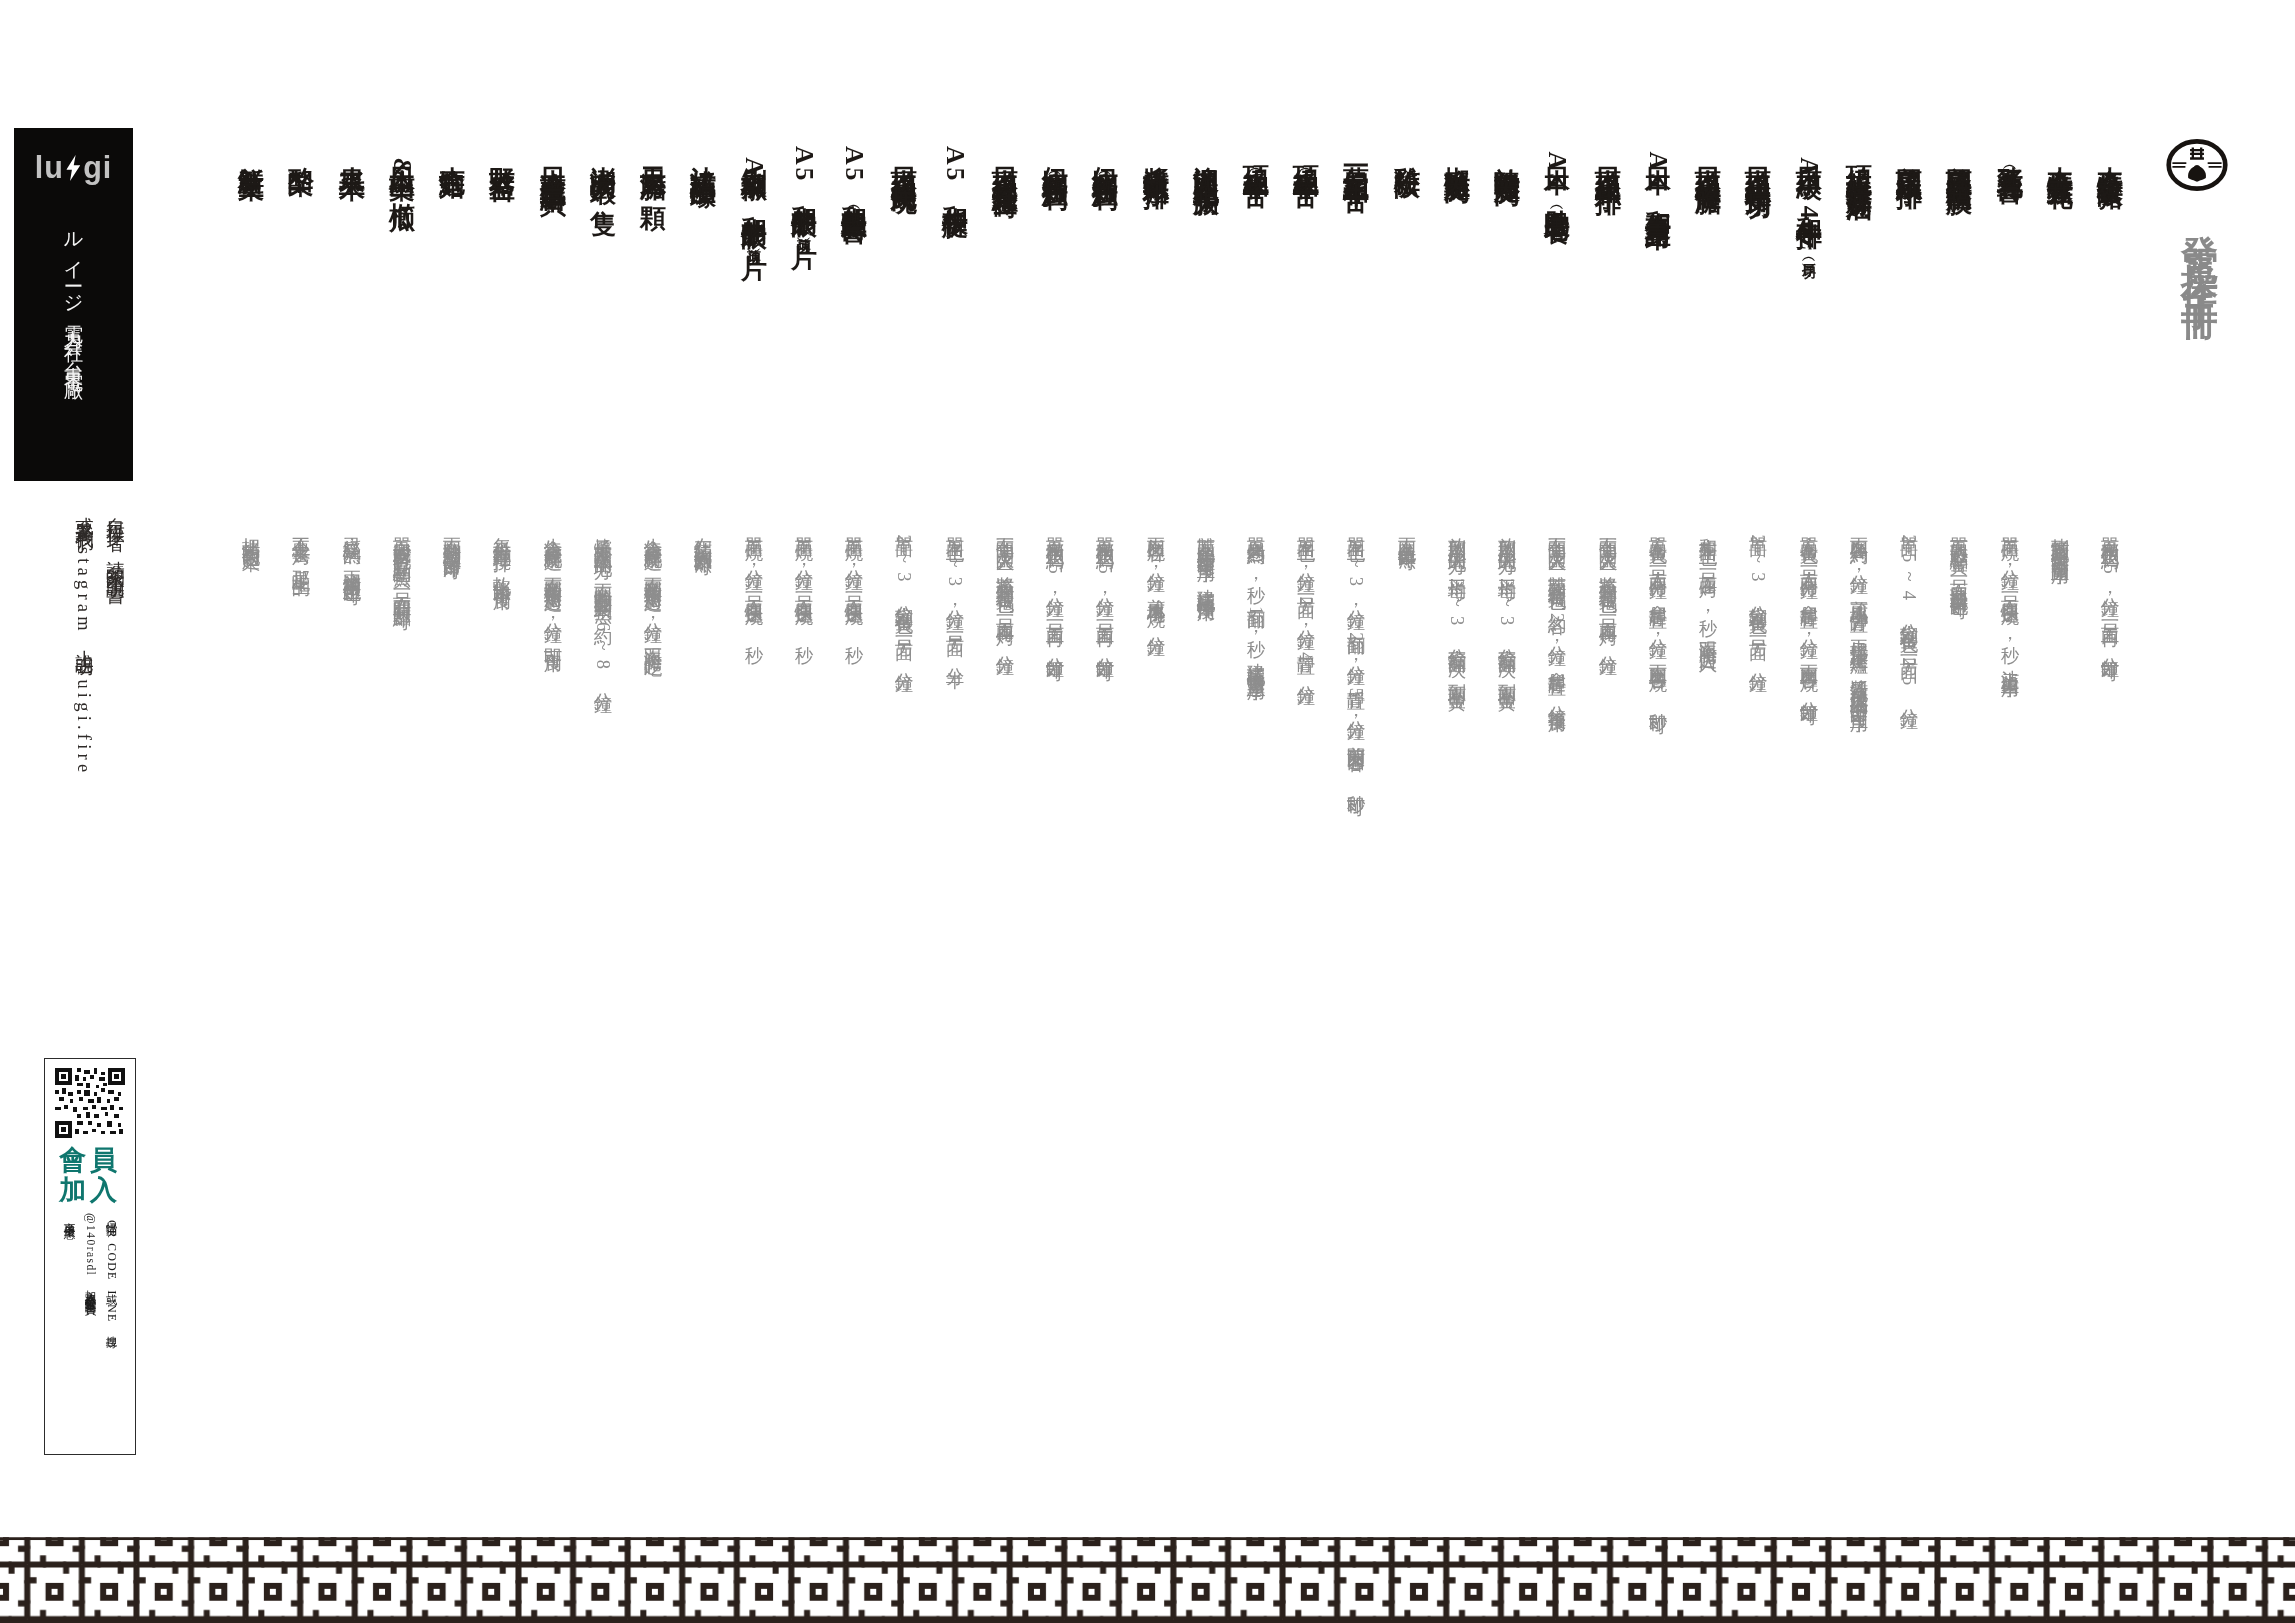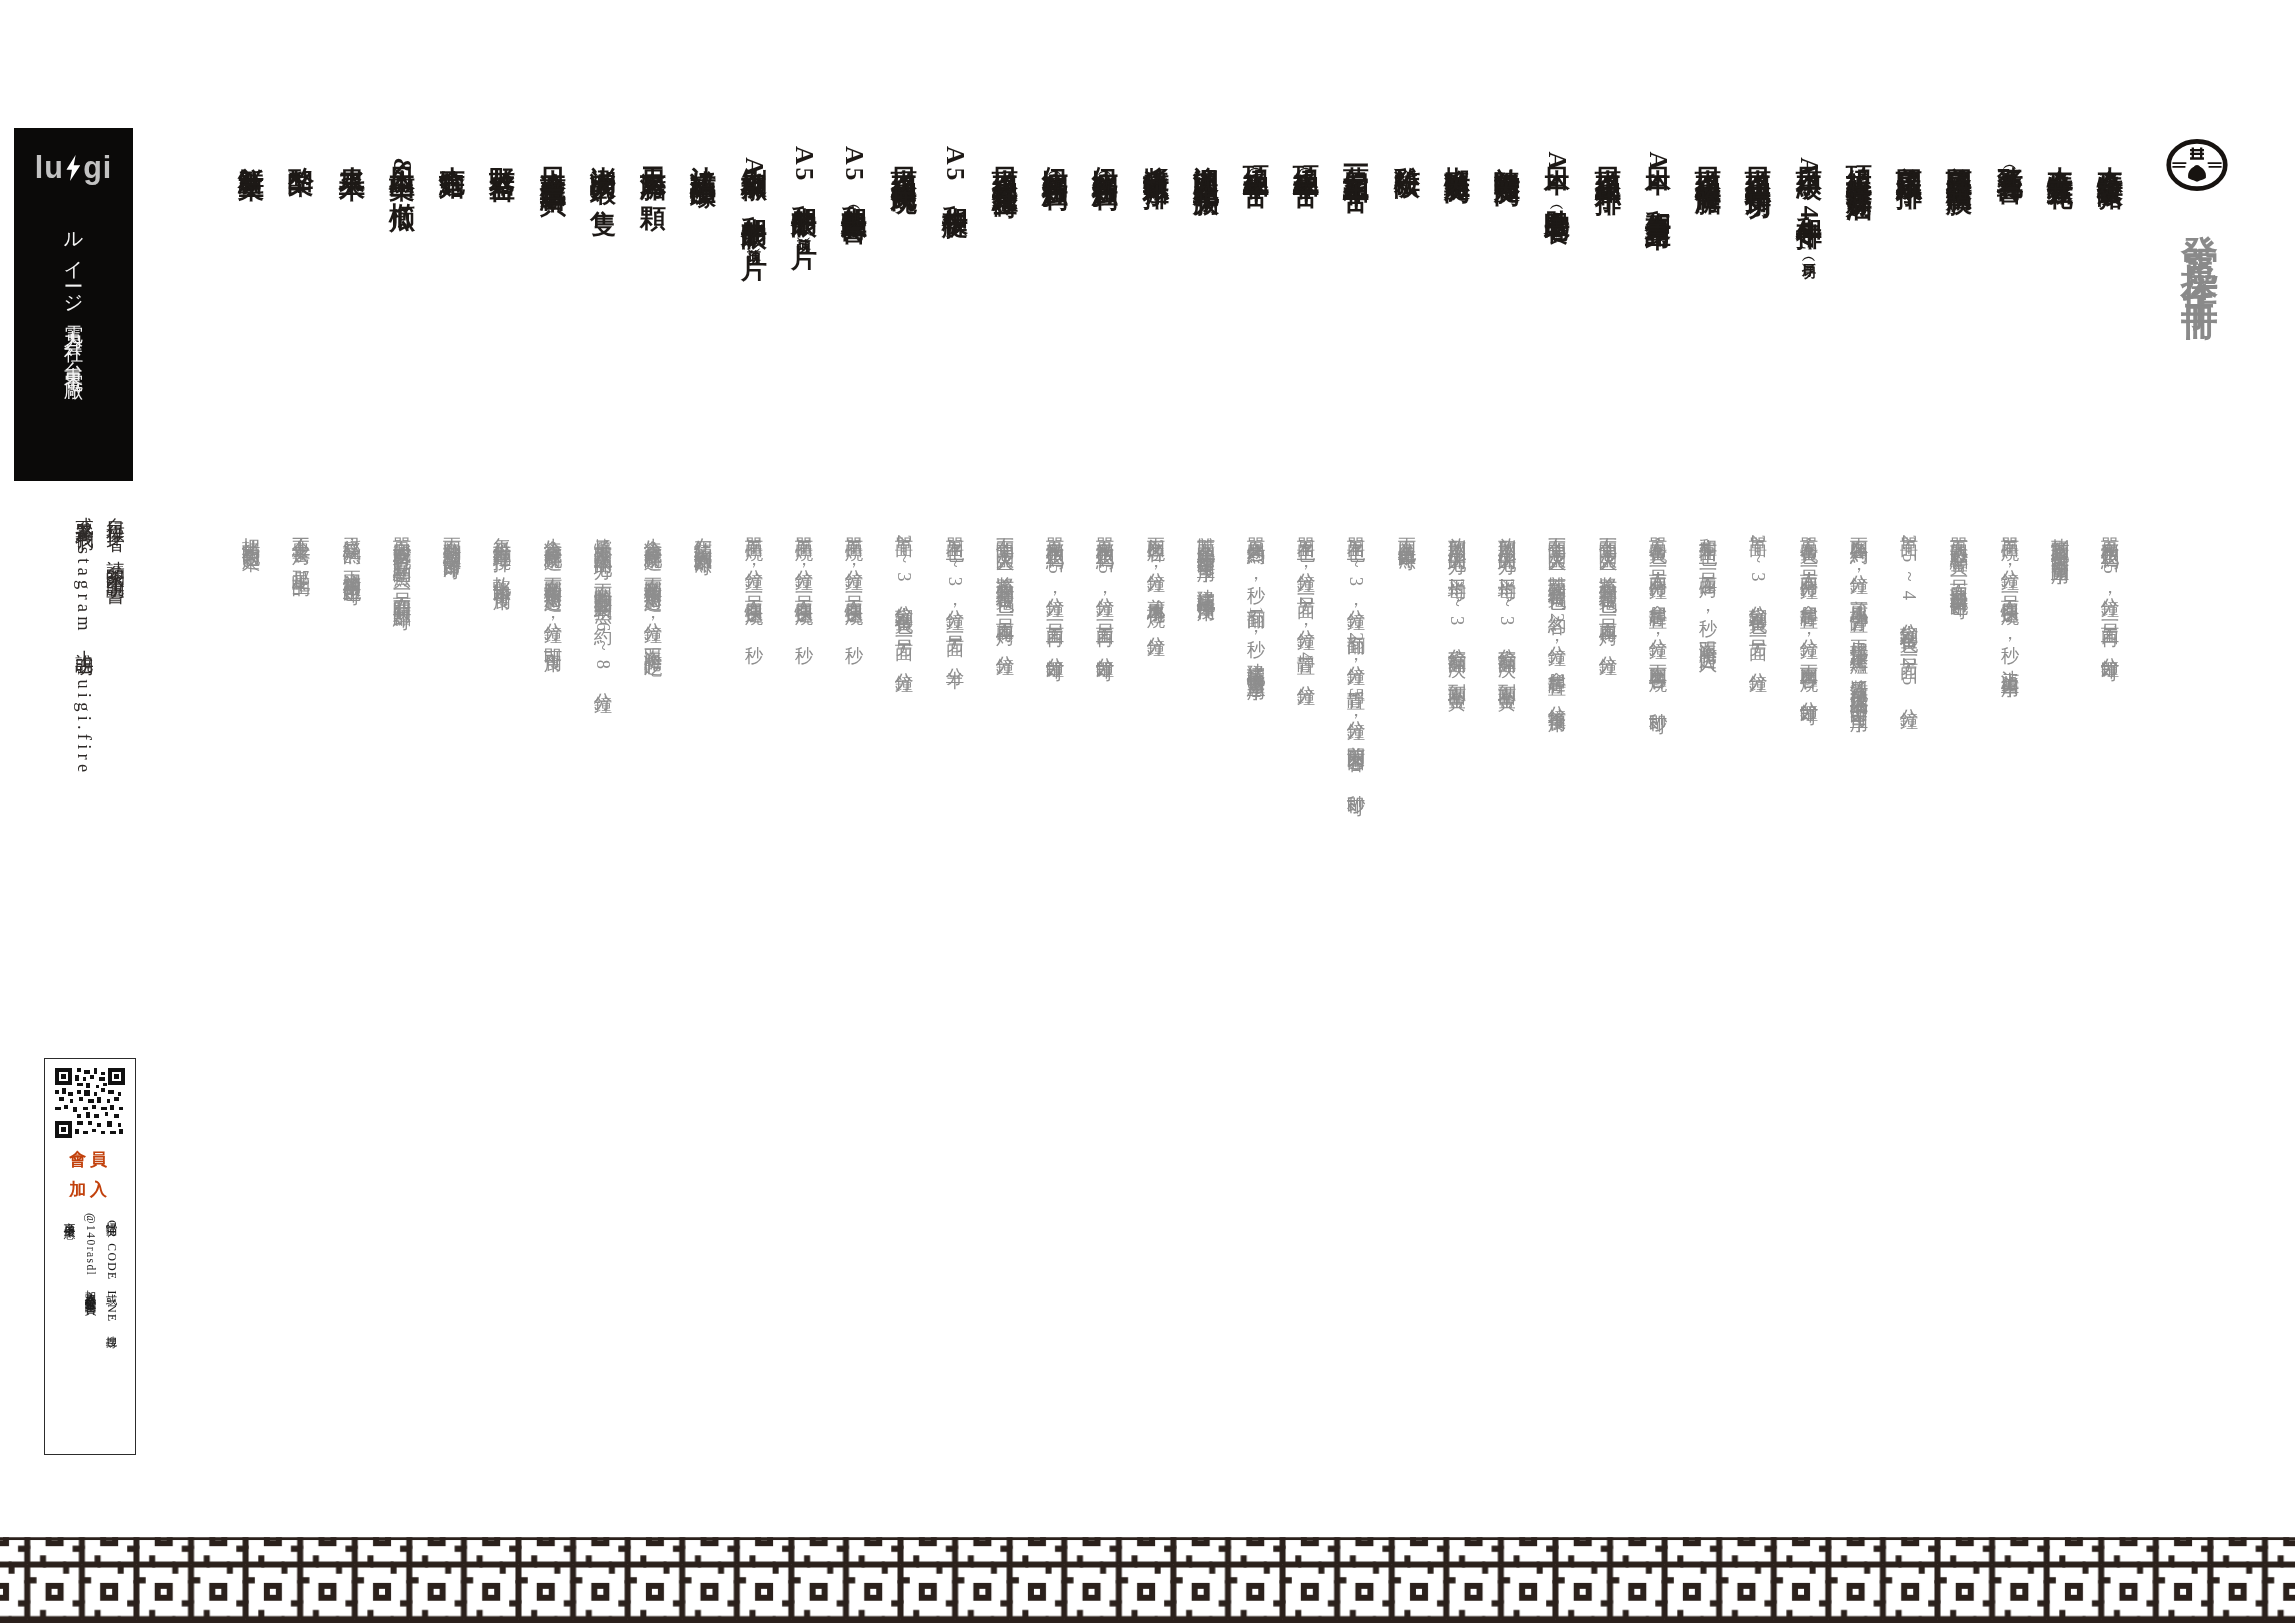--- a/index.html
+++ b/index.html
@@ -53,21 +53,21 @@
   }
   #notice span{display:block;}
 
   
   #member-box{
     position:absolute;left:44px;top:1058px;width:92px;height:397px;
     border:1.4px solid #2c2c2c;background:#fff;box-sizing:border-box;
   }
   #qr{display:block;margin:9.3px auto 0 auto;}
   .member-heading{
-    text-align:center;font-size:17px;font-weight:bold;color:#c2410c;
+    text-align:center;font-size:27px;font-weight:bold;color:#0f766e;
     letter-spacing:3.7px;line-height:30.5px;
   }
   #member-heading-wrap{margin-top:6.5px;}
   #member-lines{
     margin:7.4px auto 0 auto;height:204px;
     font-size:11.6px;color:#1c1c1c;letter-spacing:1.4px;line-height:21px;
     display:block;width:max-content;margin-left:auto;margin-right:auto;
   }
   #member-lines span{display:block;}
 

